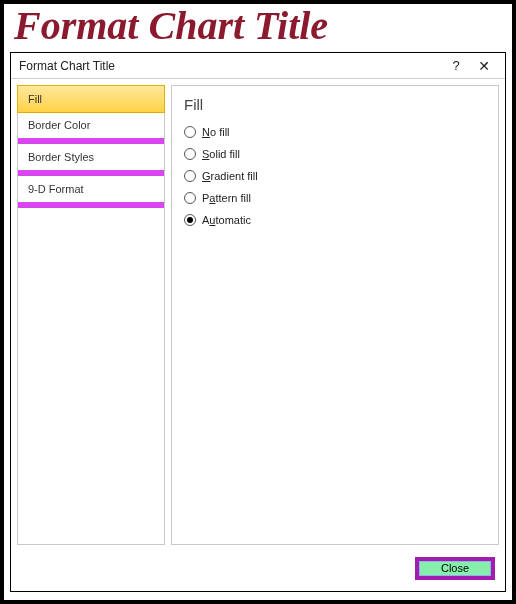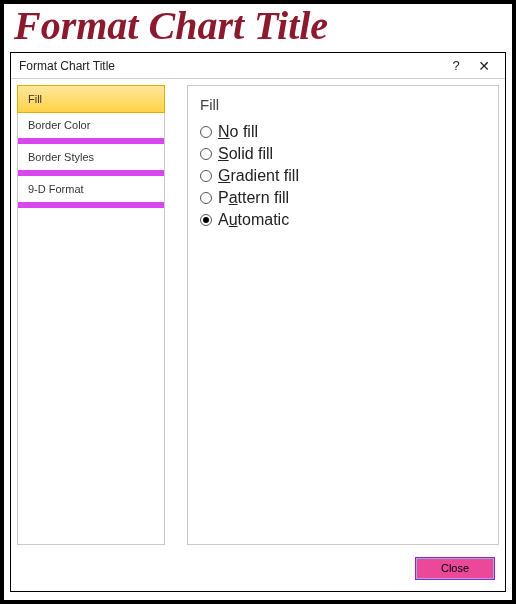--- a/index.html
+++ b/index.html
@@ -49,21 +49,21 @@
   .titlebar .close {
     width: 30px;
     text-align: center;
     font-size: 14px;
     font-family: Arial, sans-serif;
   }
   .body {
     flex: 1;
     display: flex;
     padding: 6px;
-    gap: 22px;
+    gap: 6px;
     min-height: 0;
   }
   .sidebar {
     width: 148px;
     border: 1px solid #c9c9c9;
     background: #fff;
     padding: 0;
   }
   .sidebar-item {
     font-size: 11px;
@@ -85,21 +85,21 @@
   }
   .section-title {
     font-size: 15px;
     color: #444;
     margin: 2px 0 10px 0;
   }
   .radio-row {
     display: flex;
     align-items: center;
     gap: 6px;
-    font-size: 16px;
+    font-size: 11px;
     color: #222;
     margin: 4px 0;
     height: 18px;
   }
   .radio {
     width: 12px;
     height: 12px;
     border: 1px solid #555;
     border-radius: 50%;
     display: inline-flex;
@@ -120,22 +120,22 @@
     height: 40px;
     display: flex;
     justify-content: flex-end;
     align-items: center;
     padding: 0 10px 6px 0;
   }
   .close-btn {
     width: 80px;
     height: 23px;
     font-size: 11px;
-    background: #ec4899;
-    border: 1px solid #a21caf;
+    background: #86efac;
+    border: 4px solid #a21caf;
     box-shadow: 0 0 0 1px #8fb3e6 inset;
     display: flex;
     align-items: center;
     justify-content: center;
     cursor: default;
   }
 </style>
 </head>
 <body>
 

